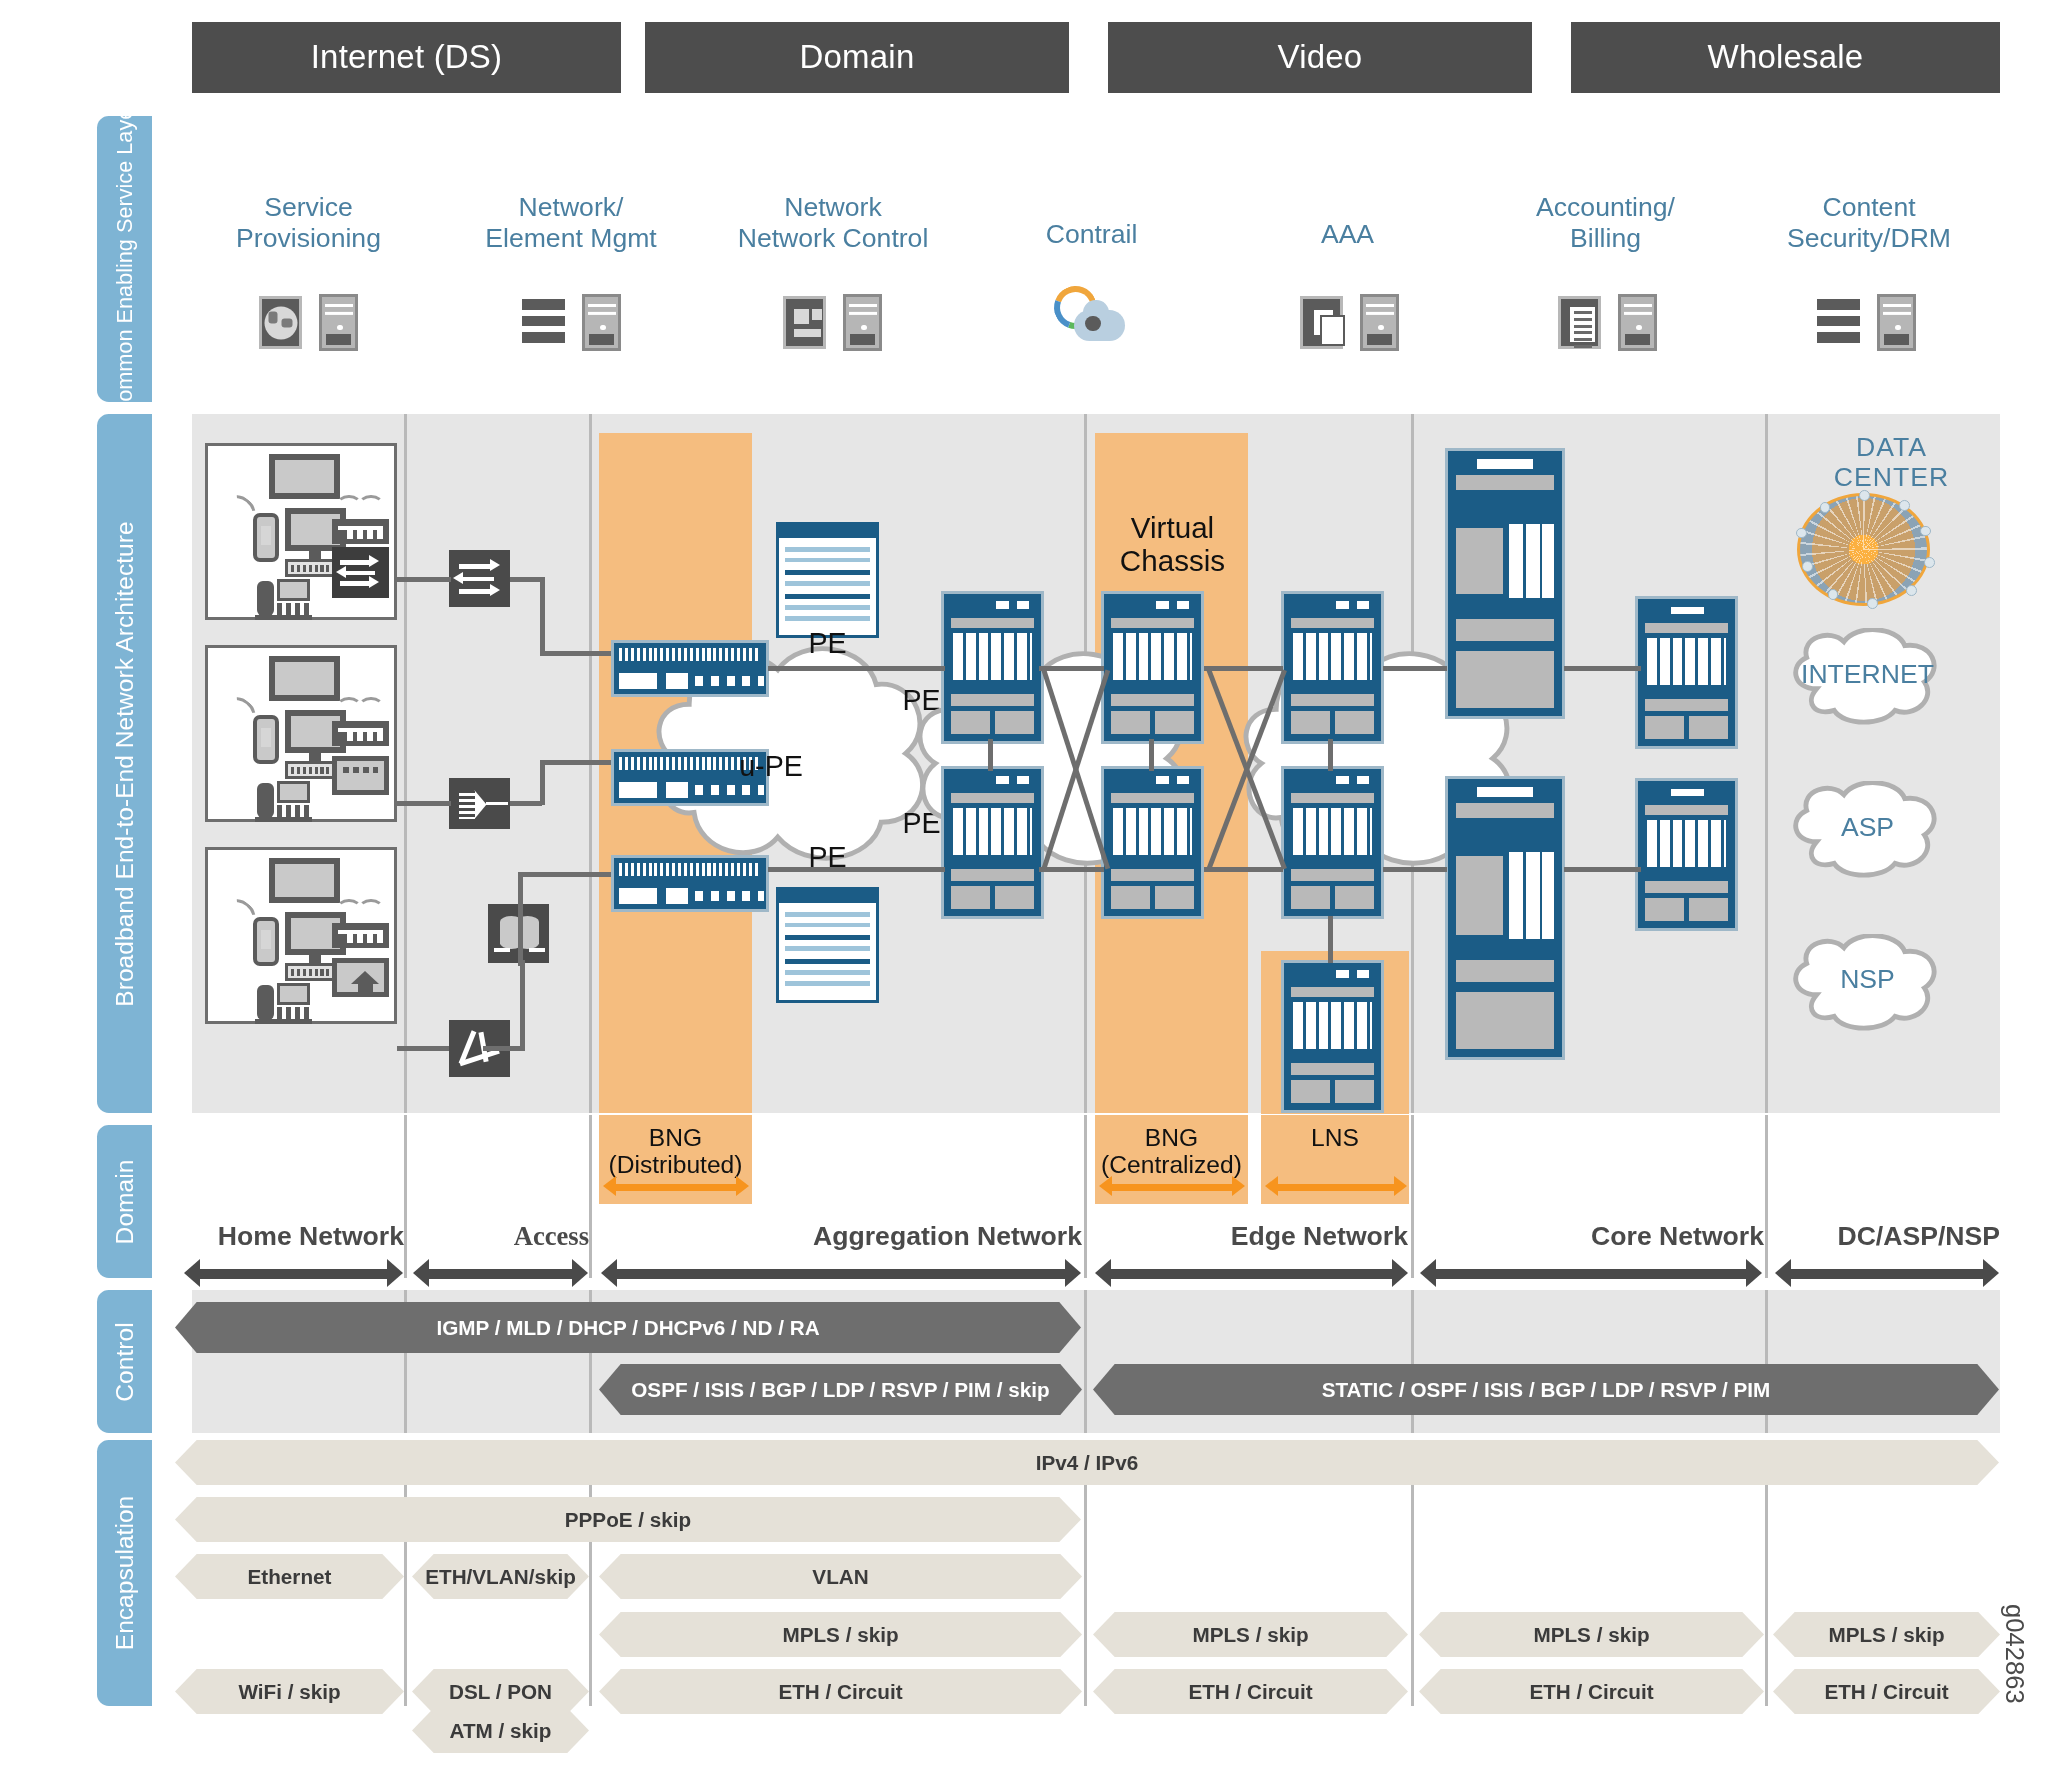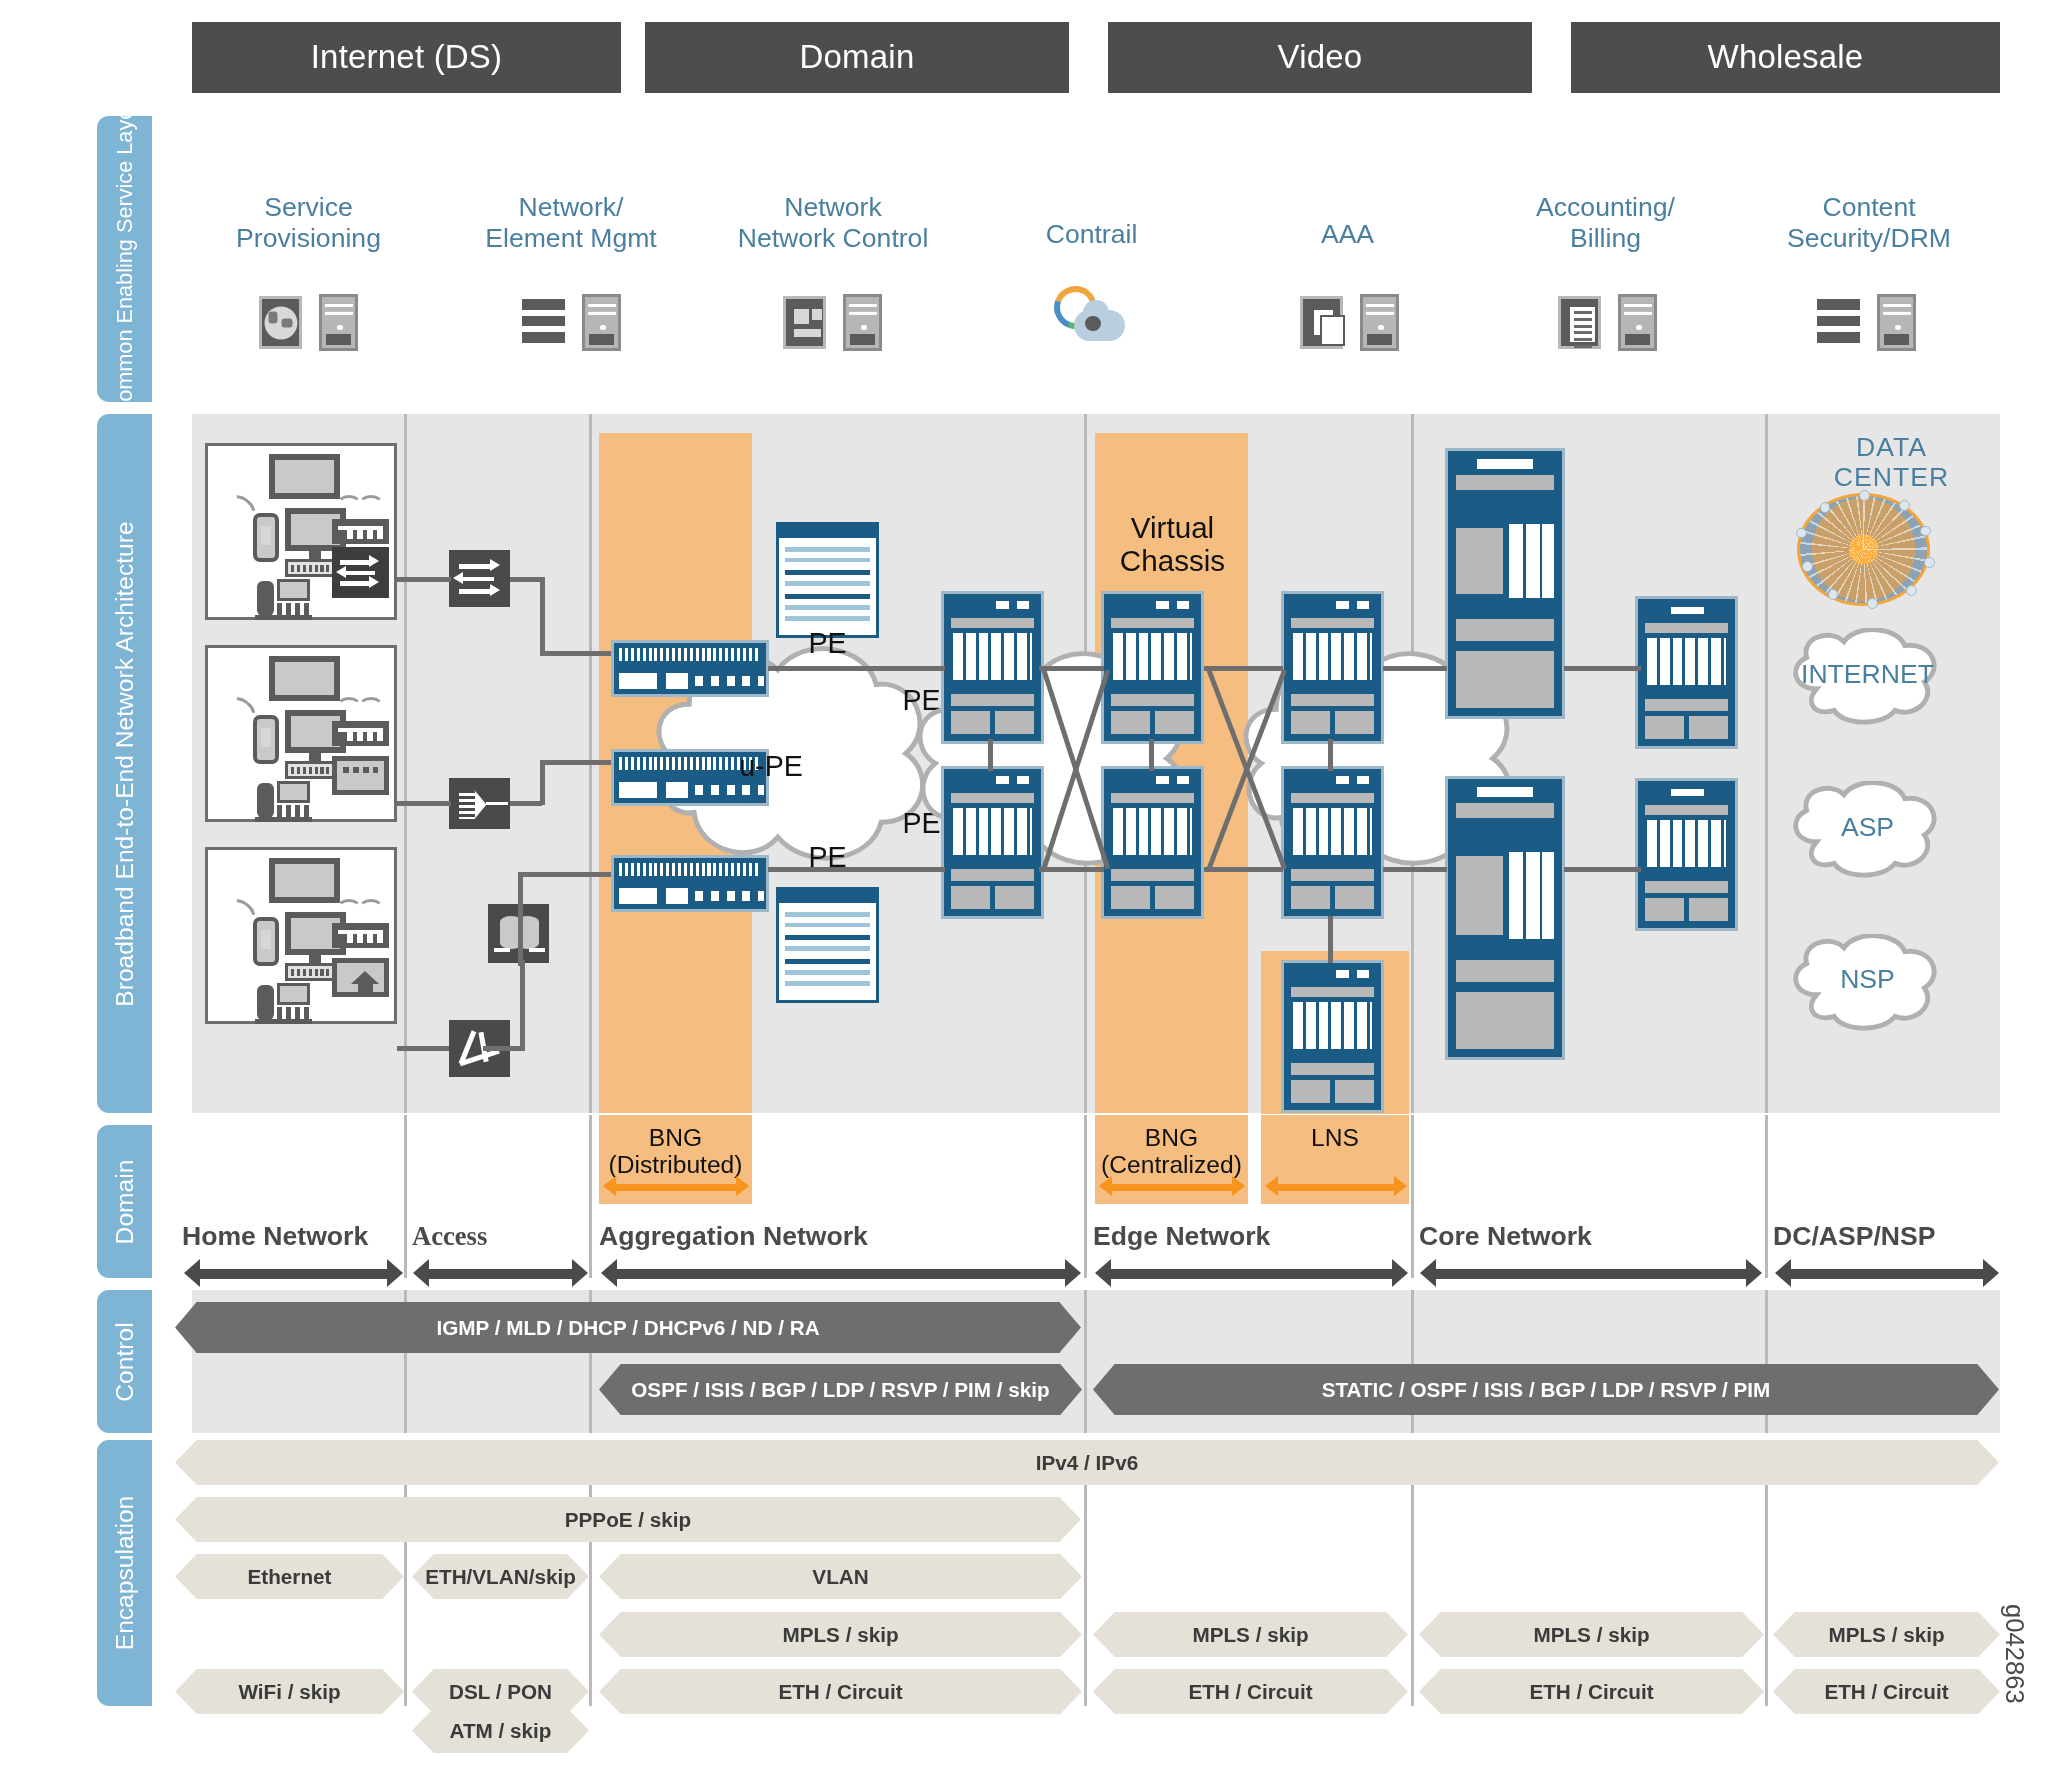--- a/index.html
+++ b/index.html
@@ -62,21 +62,21 @@
     font-size:26.6px;
     line-height:1.15;
     text-align:center;
     white-space:pre-line;
   }
   .net-name{
     position:absolute;
     color:#4a4a4a;
     font-size:26.6px;
     font-weight:bold;
-    text-align:left;
+    text-align:right;
   }
   .cloud-txt{
     position:absolute;
     color:#4a7fa0;
     font-size:26.6px;
     text-align:center;
     line-height:1.12;
   }
   .dev-label{
     position:absolute;

